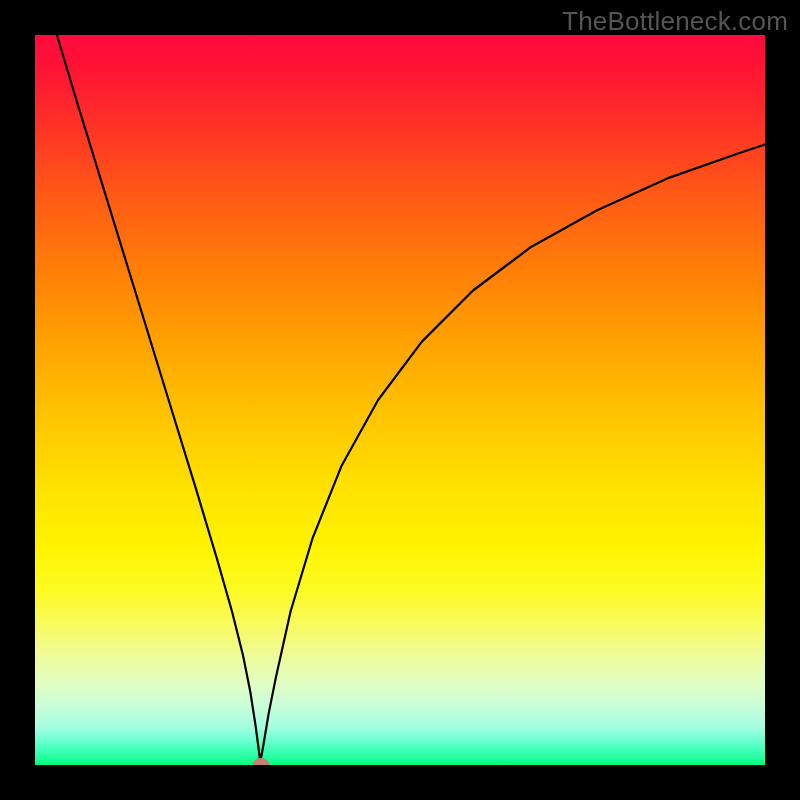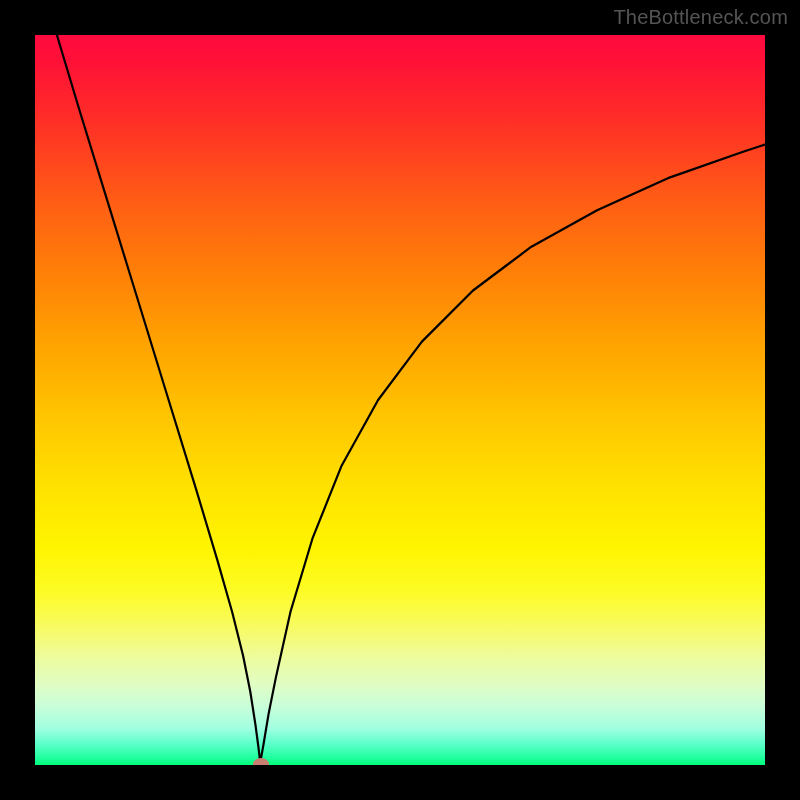--- a/index.html
+++ b/index.html
@@ -36,21 +36,21 @@
       #20ff9e 99%,
       #00ff7a 100%
     );
     overflow: hidden;
   }
   .watermark {
     position: absolute;
     top: 6px;
     right: 12px;
     font-family: Arial, Helvetica, sans-serif;
-    font-size: 20px;
+    font-size: 26px;
     font-weight: 400;
     color: #555;
     letter-spacing: 0.2px;
   }
   .curve-svg {
     position: absolute;
     left: 0;
     top: 0;
     width: 730px;
     height: 730px;

